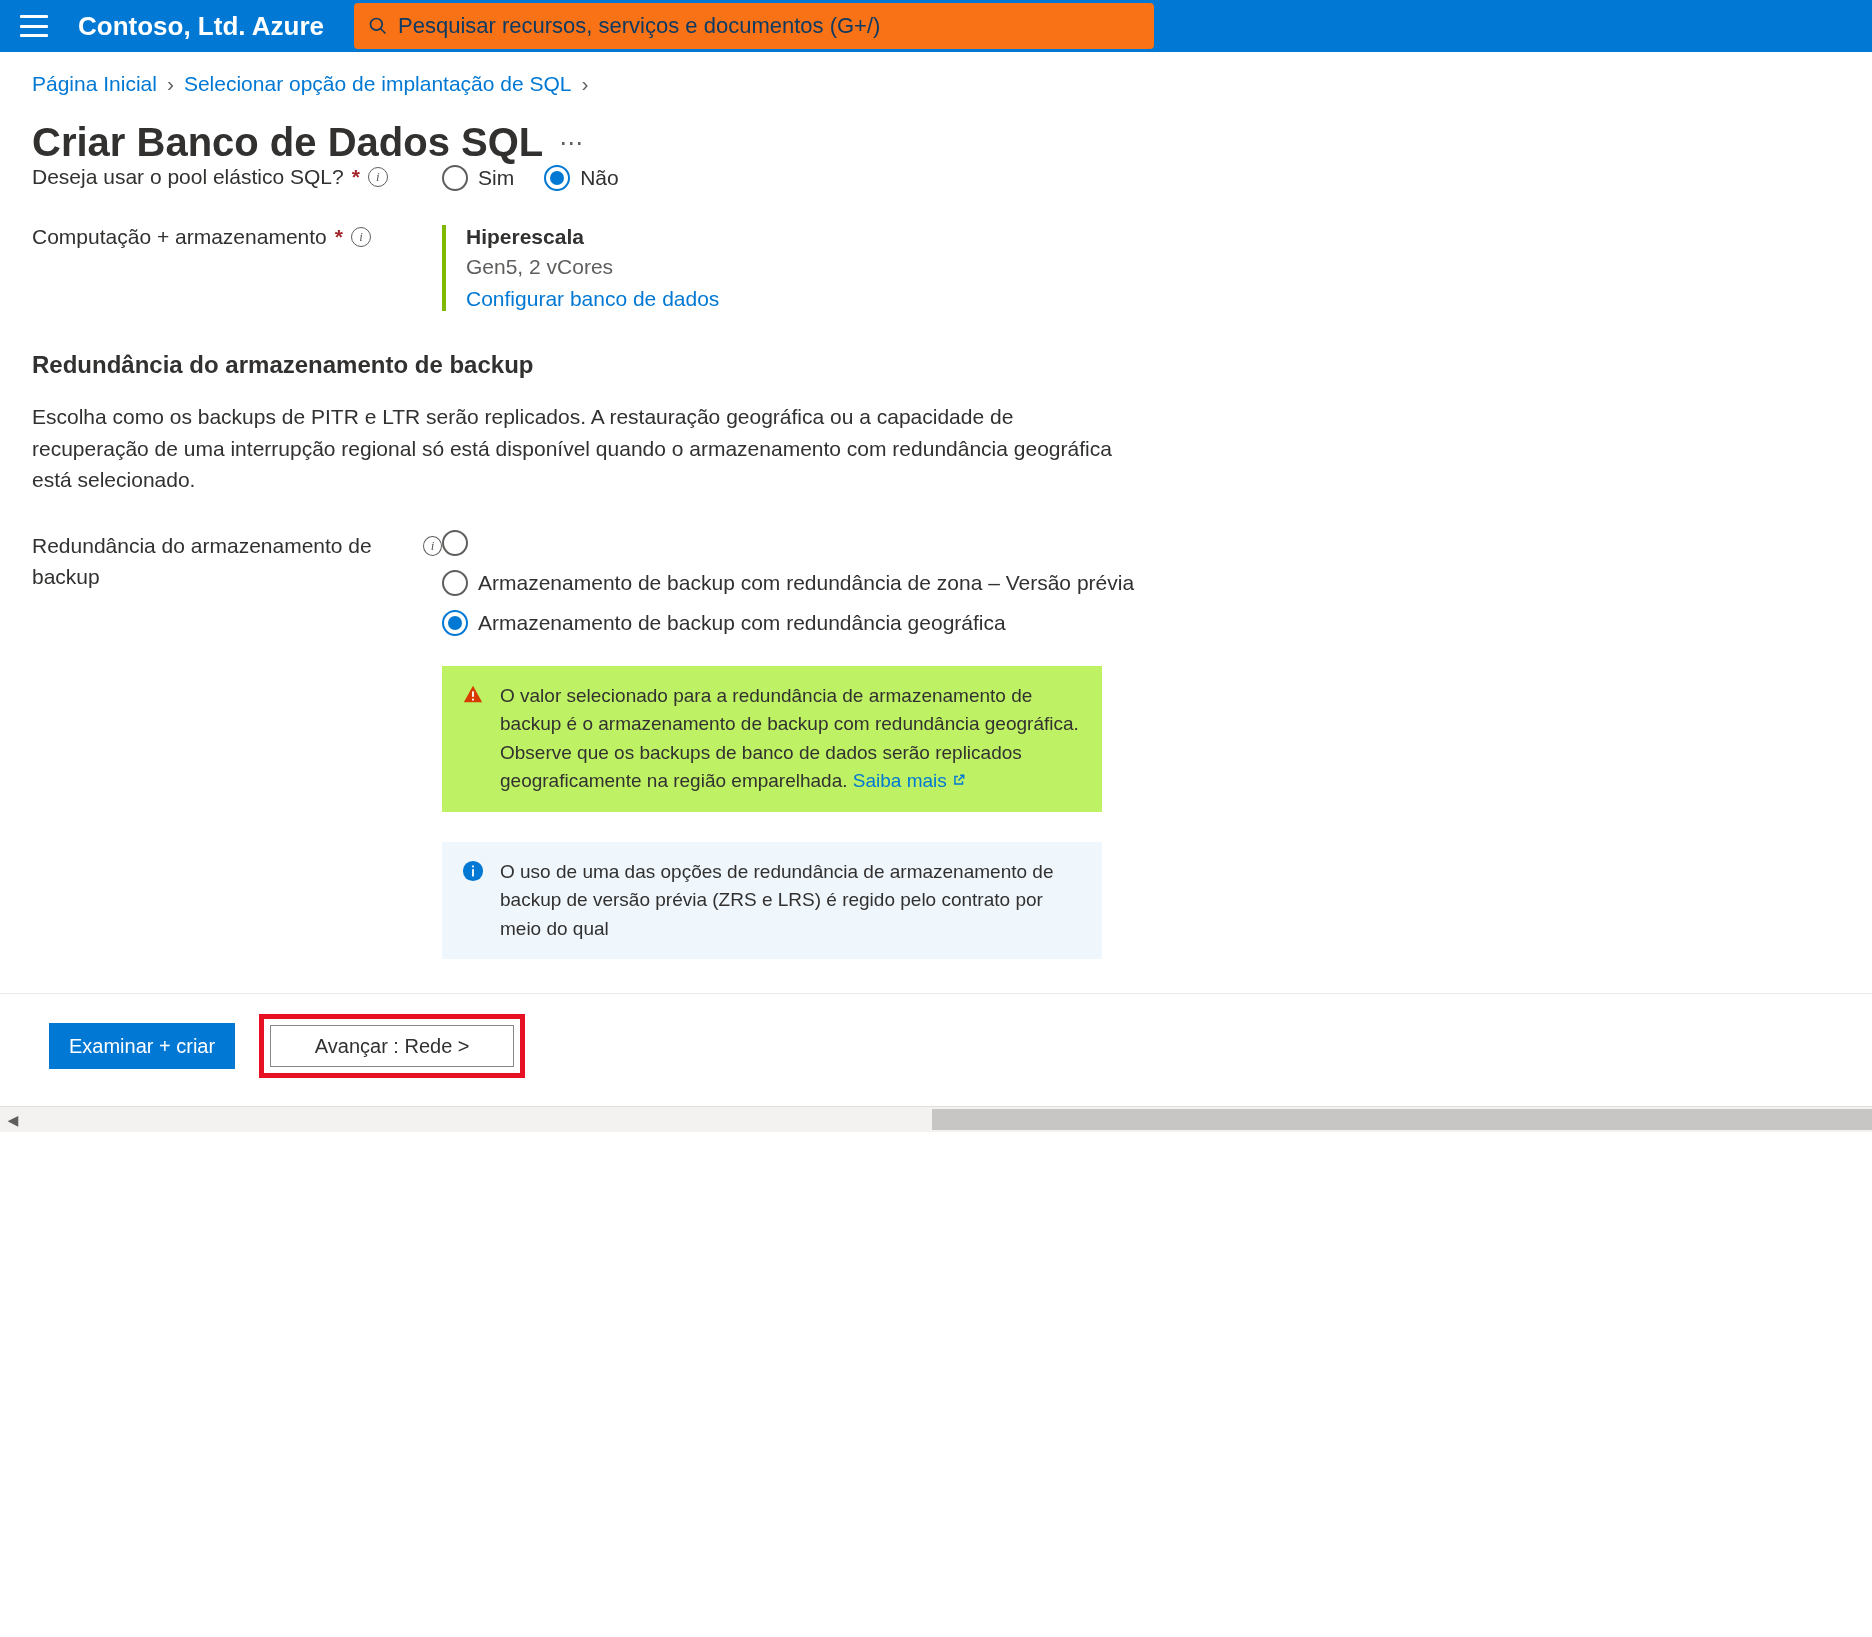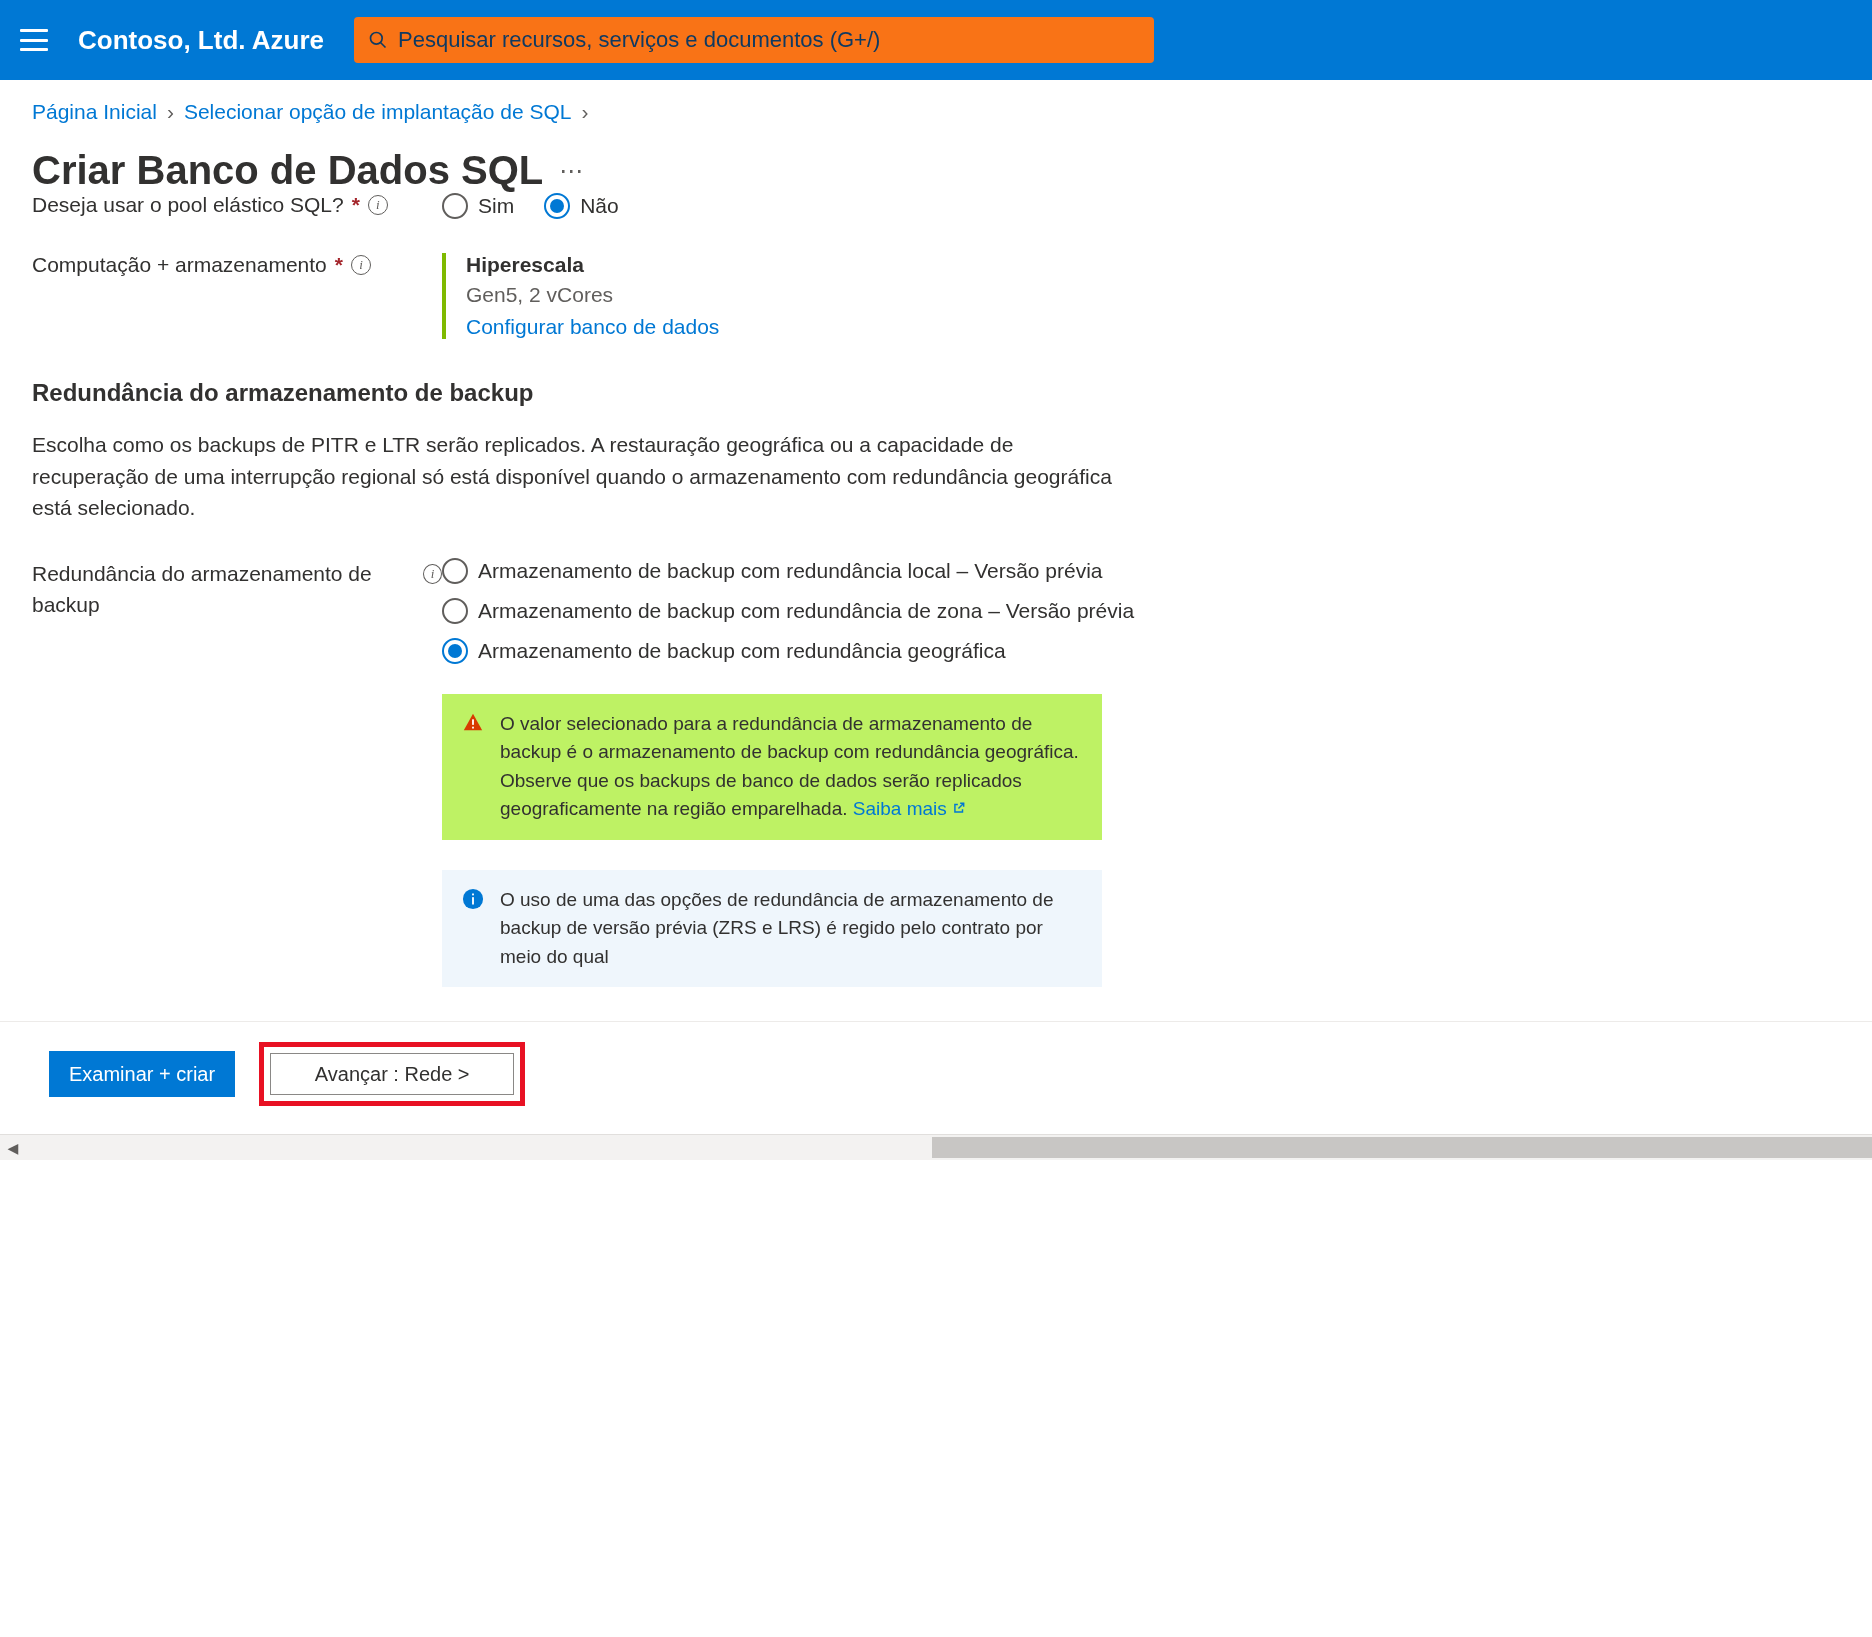--- a/index.html
+++ b/index.html
@@ -1,19 +1,19 @@
 <!DOCTYPE html>
 <html><head>
   <meta charset="utf-8">
   <style>
     * { margin: 0; padding: 0; box-sizing: border-box; }
     body { font-family: 'Segoe UI', Tahoma, sans-serif; font-size: 20px; color: #323130; background: #fff; width: 1872px; }
     
     
-    .top-bar { background: #0078d4; height: 80px; display: flex; align-items: center; padding: 0 20px; gap: 30px; }
+    .top-bar { background: #0078d4; height: 52px; display: flex; align-items: center; padding: 0 20px; gap: 30px; }
     .hamburger { width: 28px; height: 22px; display: flex; flex-direction: column; justify-content: space-between; cursor: pointer; }
     .hamburger span { height: 3px; background: #fff; border-radius: 1px; }
     .brand { color: #fff; font-size: 26px; font-weight: 600; }
     .search-box { flex: none; width: 800px; background: #f97316; height: 46px; border-radius: 4px; display: flex; align-items: center; padding: 0 14px; gap: 10px; }
     .search-icon-svg { width: 20px; height: 20px; }
     .search-input { flex: 1; border: none; background: transparent; font-size: 22px; color: #0f3a62; outline: none; }
     .search-input::placeholder { color: #0f3a62; }
     
     
     .content { padding: 20px 32px 0 32px; }
@@ -147,21 +147,20 @@
 
   <div class="form-row" style="align-items:flex-start;">
     <div class="form-label" style="align-items:flex-start; line-height:1.5;">
       <span>Redundância do armazenamento de backup</span>
       <span class="info-icon" style="margin-top:6px;">i</span>
     </div>
     <div class="form-control">
       <div class="radio-group-vertical">
         <div class="radio-item">
           <div class="radio-circle"></div>
-          <span class="radio-label">Armazenamento de backup com redundância local – Versão prévia</span>
         </div>
         <div class="radio-item">
           <div class="radio-circle"></div>
           <span class="radio-label">Armazenamento de backup com redundância de zona – Versão prévia</span>
         </div>
         <div class="radio-item">
           <div class="radio-circle selected">
               <div class="radio-dot"></div>
             </div>
           <span class="radio-label">Armazenamento de backup com redundância geográfica</span>

